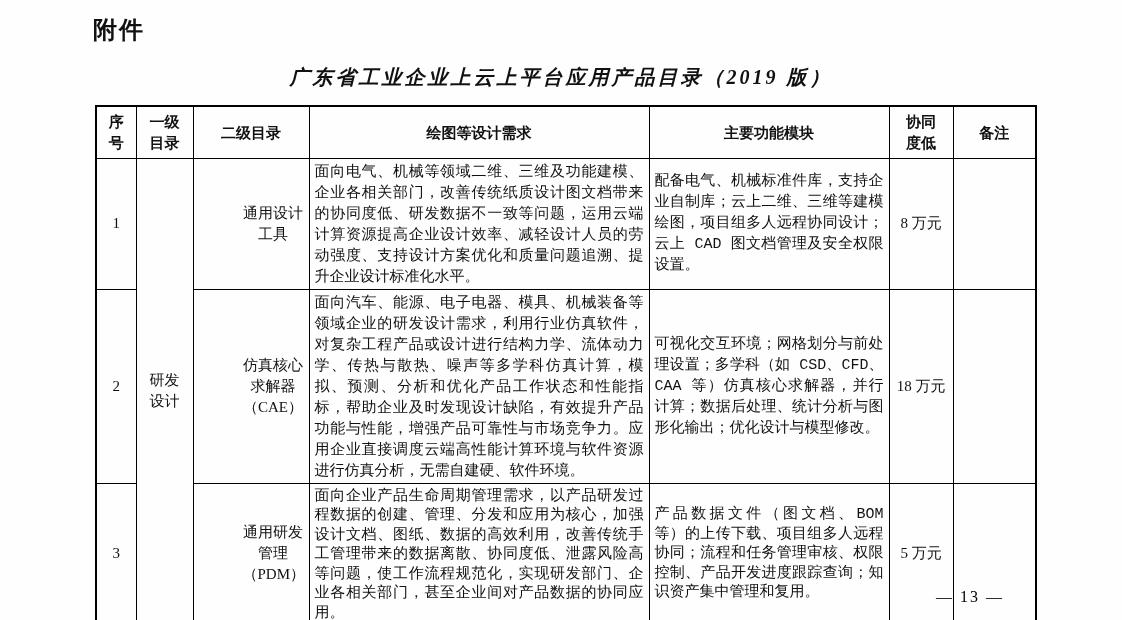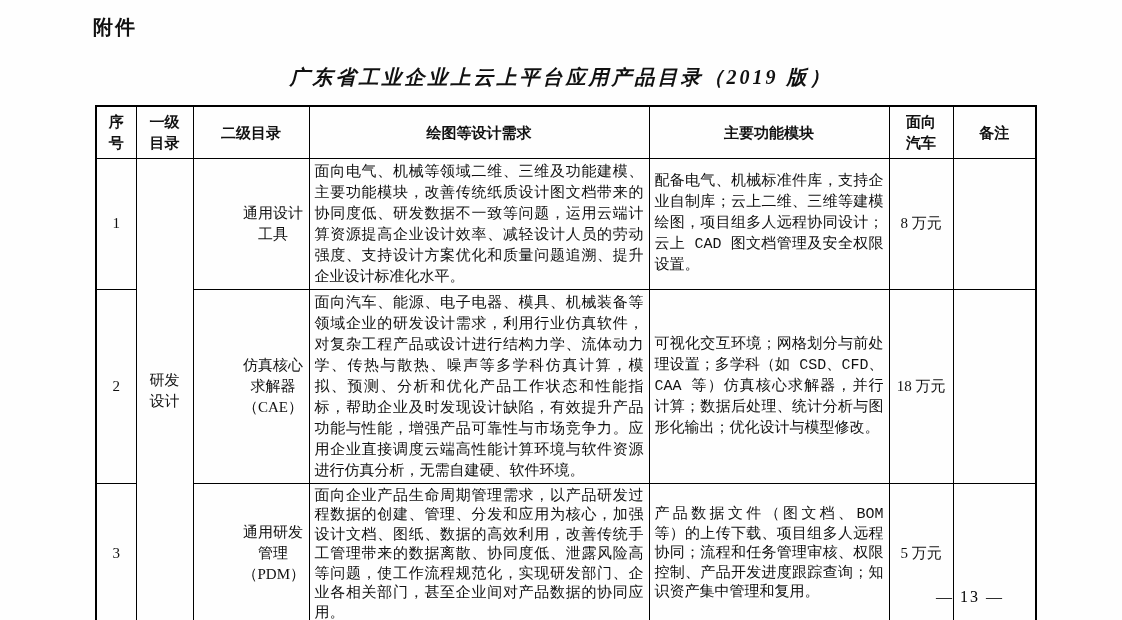--- a/index.html
+++ b/index.html
@@ -17,21 +17,21 @@
     height: 620px;
     overflow: hidden;
     background: #fefefe;
   }
   .attachment {
     position: absolute;
     left: 93px;
     top: 14px;
     font-family: Liberation Mono, monospace;
     font-weight: bold;
-    font-size: 20px;
+    font-size: 24px;
     letter-spacing: 2px;
   }
   .title-wrap {
     position: absolute;
     left: 0;
     top: 64px;
     width: 1122px;
     text-align: center;
   }
   .doc-title {
@@ -129,33 +129,33 @@
         <col class="c-award">
         <col class="c-remark">
     </colgroup>
     <thead>
       <tr class="hdr">
         <th><span class="w1">序号</span></th>
         <th><span class="w2">一级目录</span></th>
         <th>二级目录</th>
         <th>绘图等设计需求</th>
         <th>主要功能模块</th>
-        <th><span class="w2">面向汽车</span></th>
+        <th><span class="w2">协同度低</span></th>
         <th>备注</th>
       </tr>
     </thead>
     <tbody>
       <tr class="r1">
         <td class="center">1</td>
         <td class="center" rowspan="3"><span class="w2">研发设计</span></td>
         <td class="center">
           <span class="blk">通用设计工具</span>
 
         </td>
-        <td class="scenario">面向电气、机械等领域二维、三维及功能建模、主要功能模块，改善传统纸质设计图文档带来的协同度低、研发数据不一致等问题，运用云端计算资源提高企业设计效率、减轻设计人员的劳动强度、支持设计方案优化和质量问题追溯、提升企业设计标准化水平。</td>
+        <td class="scenario">面向电气、机械等领域二维、三维及功能建模、企业各相关部门，改善传统纸质设计图文档带来的协同度低、研发数据不一致等问题，运用云端计算资源提高企业设计效率、减轻设计人员的劳动强度、支持设计方案优化和质量问题追溯、提升企业设计标准化水平。</td>
         <td class="modules">配备电气、机械标准件库，支持企业自制库；云上二维、三维等建模绘图，项目组多人远程协同设计；云上 CAD 图文档管理及安全权限设置。</td>
         <td class="center">8 万元</td>
         <td class="center"></td>
       </tr>
       <tr class="r2">
         <td class="center">2</td>
         <td class="center">
           <span class="blk">仿真核心求解器</span>
           <span class="blk">（CAE）</span>
         </td>

